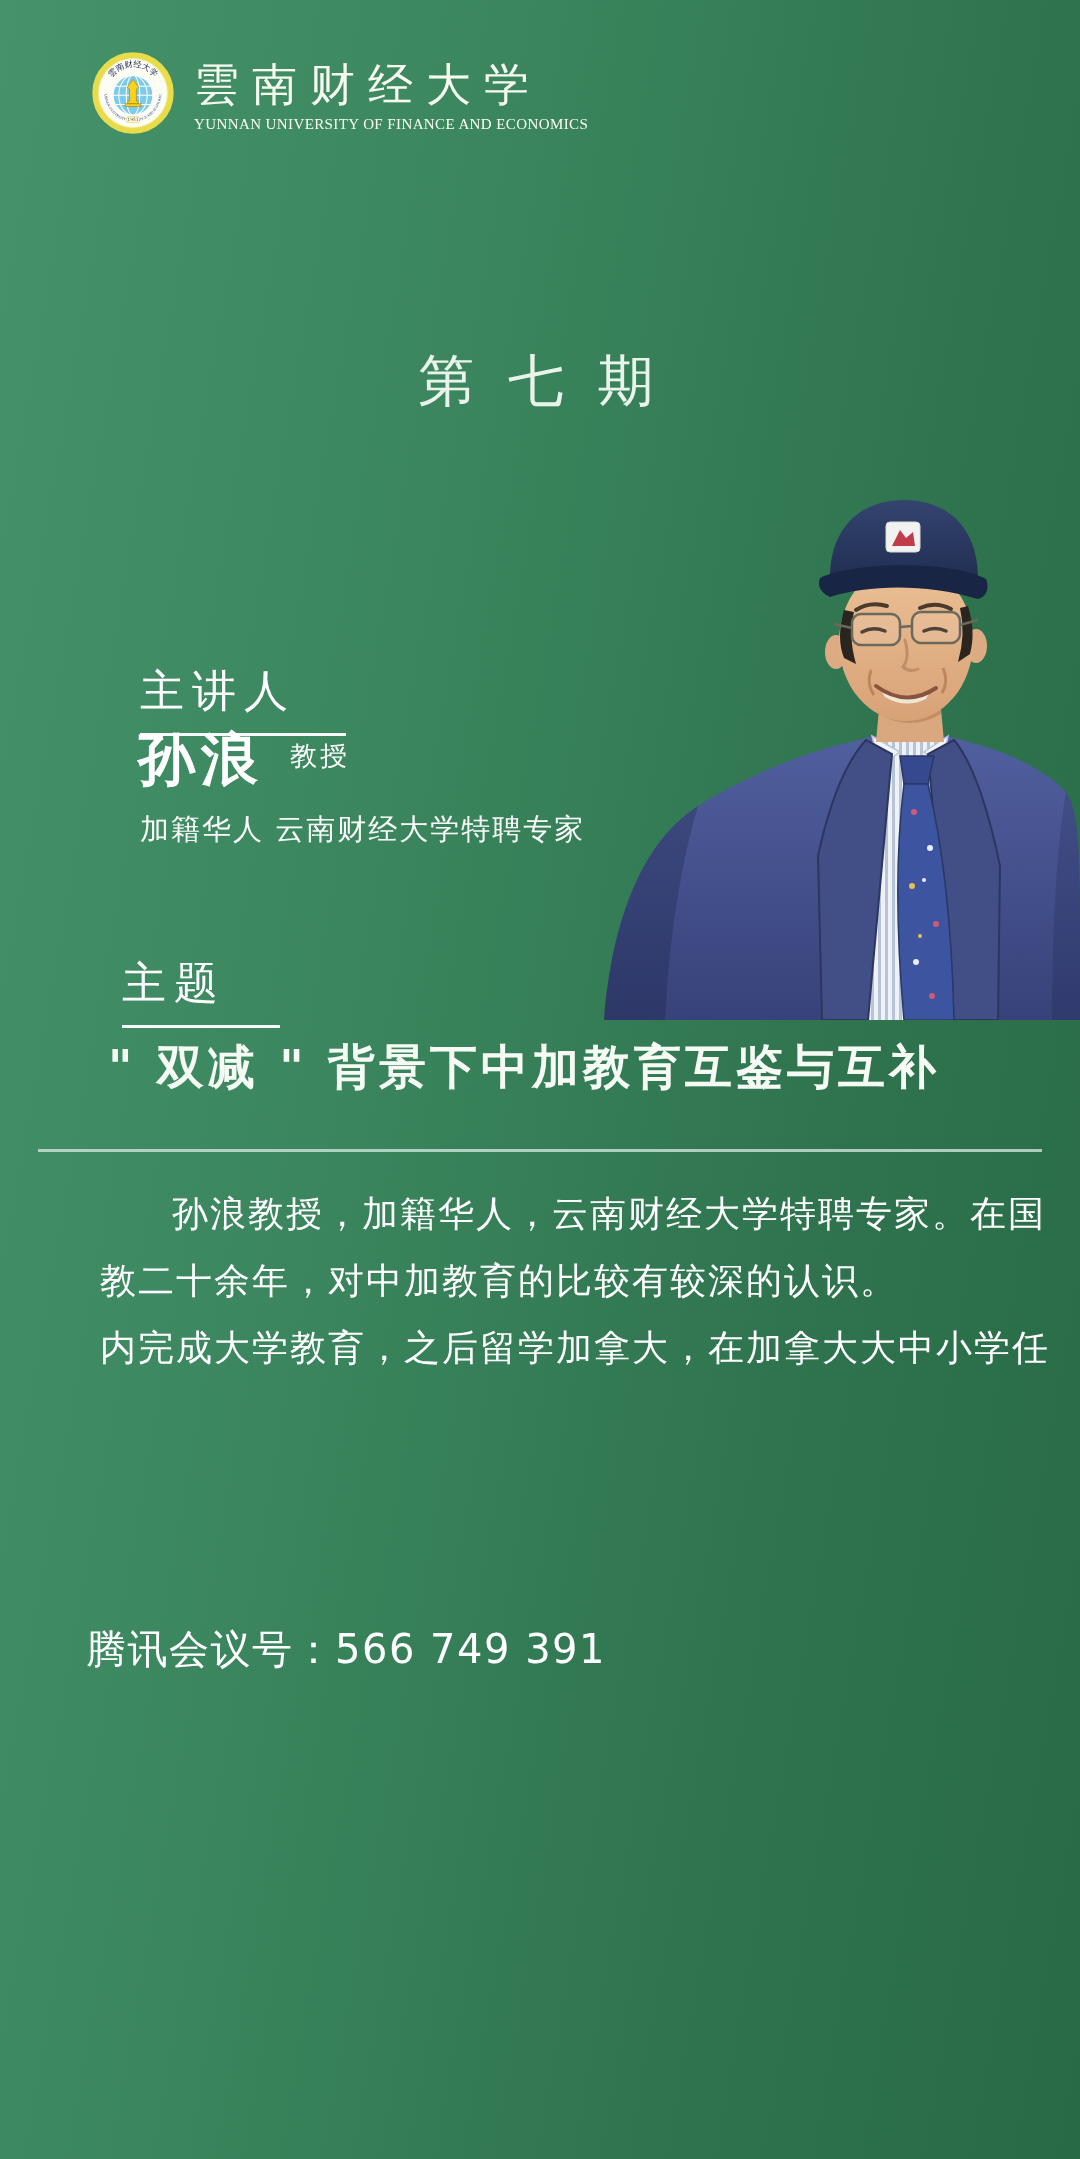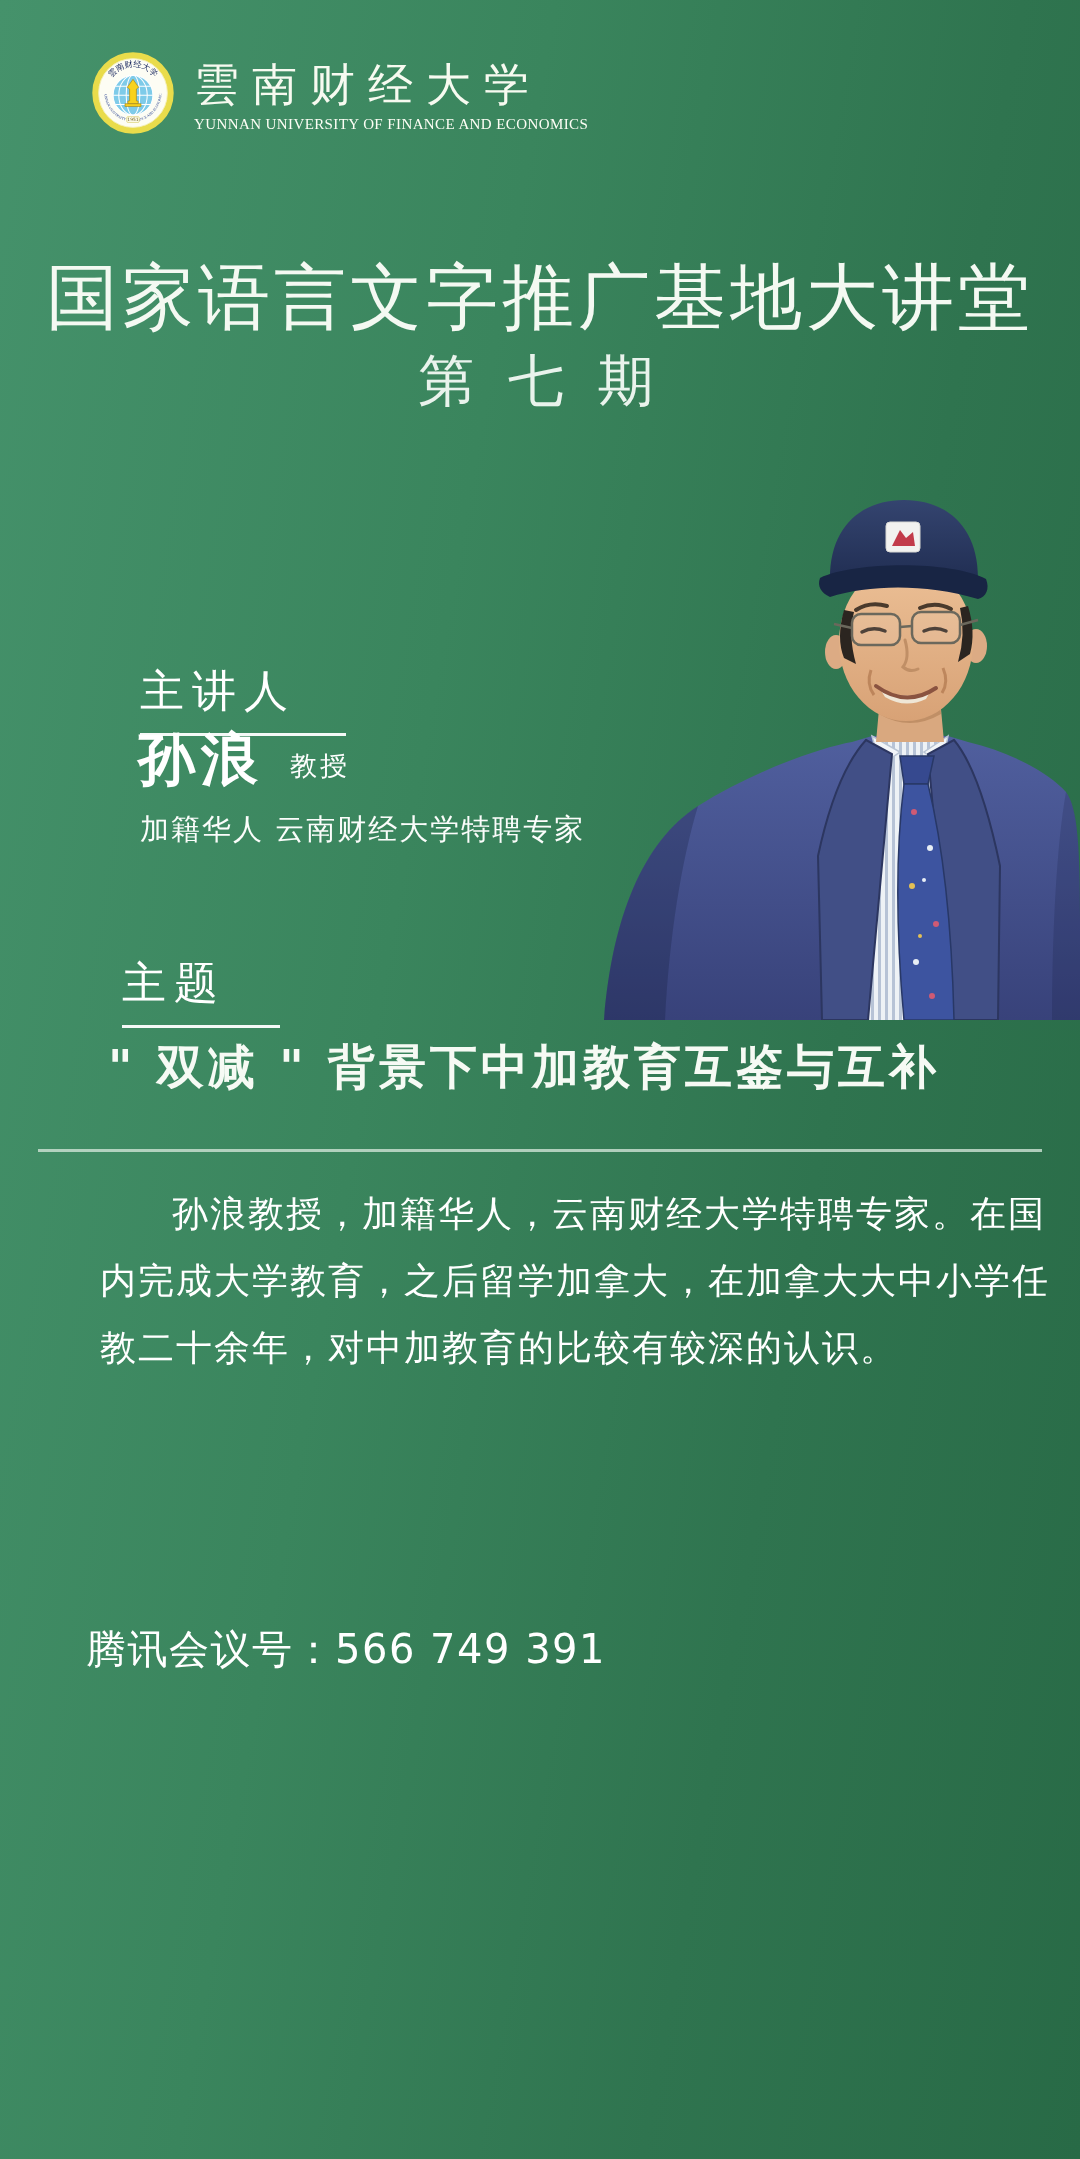--- a/index.html
+++ b/index.html
@@ -18,21 +18,21 @@
   .logo-en{font-size:15px;letter-spacing:.4px;margin-top:9px;color:#fdfef5;font-family:"Liberation Serif","DejaVu Serif",serif;}
   
   .title{position:absolute;top:206px;left:0;width:100%;text-align:center;font-size:72px;line-height:1.2;
          letter-spacing:4px;color:#f4f9f2;font-weight:500;}
   .session{position:absolute;top:344px;left:0;width:100%;text-align:center;font-size:56px;letter-spacing:8px;color:#e9f3ec;}
   
   .sec-label{position:absolute;font-size:44px;letter-spacing:8px;color:#fff;
              padding-bottom:12px;border-bottom:3px solid rgba(255,255,255,.95);}
   .speaker-label{left:140px;top:662px;padding-right:50px;}
   .topic-label{left:122px;top:954px;padding-right:54px;}
-  .name-row{position:absolute;left:138px;top:728px;display:flex;align-items:flex-end;gap:26px;}
+  .name-row{position:absolute;left:138px;top:728px;display:flex;align-items:center;gap:26px;}
   .name{font-size:57px;font-weight:bold;letter-spacing:6px;line-height:1.1;}
   .degree{font-size:27px;letter-spacing:3px;padding-bottom:7px;}
   .affiliation{position:absolute;left:140px;top:810px;font-size:29px;letter-spacing:2px;color:#fbfdfb;}
   
   .topic-title{position:absolute;left:108px;top:1036px;font-size:47px;font-weight:bold;letter-spacing:4px;color:#f6faf4;}
   .divider{position:absolute;left:38px;top:1149px;width:1004px;height:3px;background:#cfe3d6;opacity:.8;}
   
   .bio{position:absolute;left:64px;top:1180px;width:952px;font-size:36px;line-height:67px;letter-spacing:2px;color:#ffffff;margin-left:36px;}
   .bio .indent{text-indent:2em;}
   
@@ -79,21 +79,20 @@
       </text>
       <rect x="30.5" y="56.8" width="11" height="5" rx="1" fill="#fffef2" stroke="#cfc14a" stroke-width="0.5"></rect>
       <text x="36" y="60.8" font-size="3.9" fill="#6b5a10" text-anchor="middle">1951</text>
     </svg>
     <div class="logo-text">
       <div class="logo-zh">雲南财经大学</div>
       <div class="logo-en">YUNNAN UNIVERSITY OF FINANCE AND ECONOMICS</div>
     </div>
   </header>
 
-  <h1 class="title serif">国家语言文字推广基地大讲堂</h1>
   <div class="session serif">第 七 期</div>
 
   <svg class="portrait" viewBox="0 0 580 640">
     <defs>
       <linearGradient id="suitGrad" x1="0" y1="0" x2="0" y2="1">
         <stop offset="0" stop-color="#505f9e"></stop>
           <stop offset="1" stop-color="#38427a"></stop>
       </linearGradient>
       <linearGradient id="capGrad" x1="0" y1="0" x2="0" y2="1">
         <stop offset="0" stop-color="#34446f"></stop>
@@ -185,22 +184,22 @@
 
   <section>
     <div class="sec-label topic-label">主题</div>
     <div class="topic-title serif">" 双减 " 背景下中加教育互鉴与互补</div>
   </section>
 
   <div class="divider"></div>
 
   <div class="bio">
     <div class="indent">孙浪教授，加籍华人，云南财经大学特聘专家。在国</div>
+    <div>教二十余年，对中加教育的比较有较深的认识。</div>
     <div>内完成大学教育，之后留学加拿大，在加拿大大中小学任</div>
-    <div>教二十余年，对中加教育的比较有较深的认识。</div>
   </div>
 
   <section class="schedule">
     <div class="sched-line2">腾讯会议号：566  749  391</div>
   </section>
 
 
 </div>
 
 </body></html>

